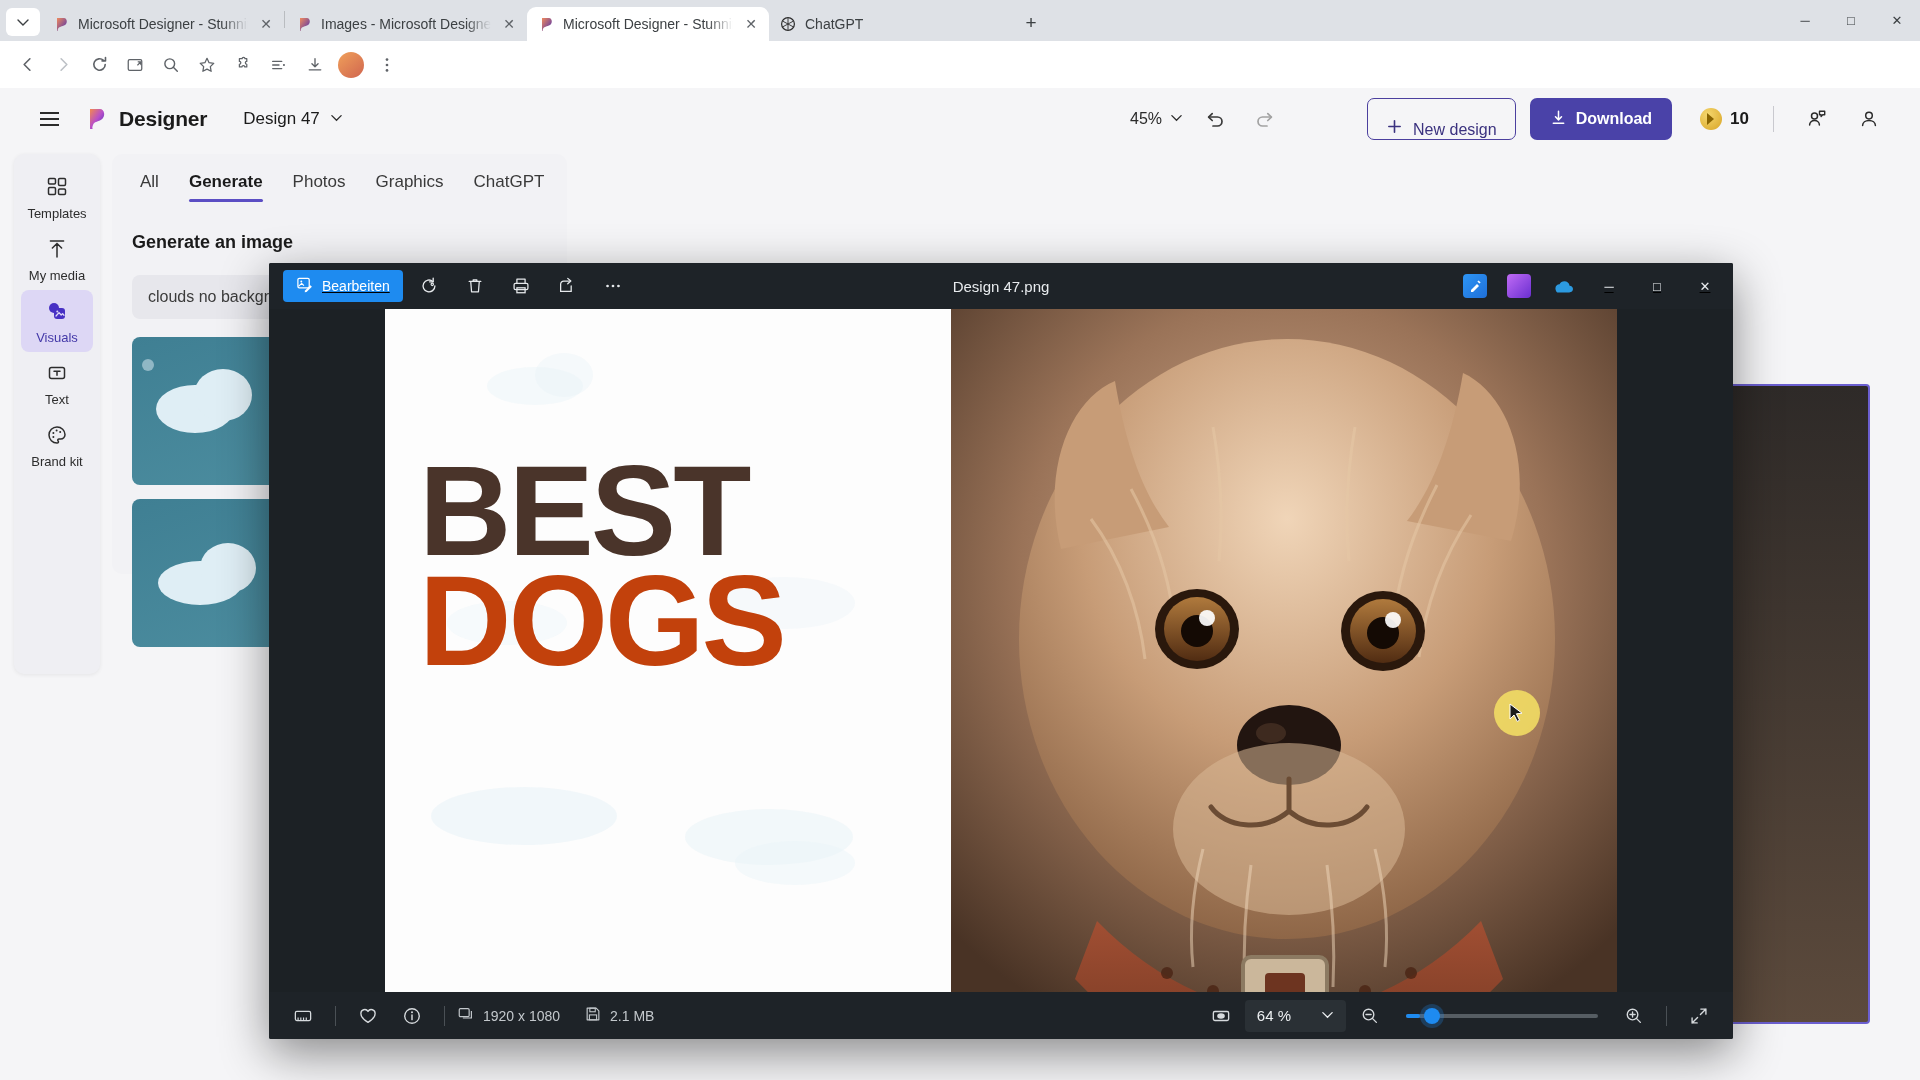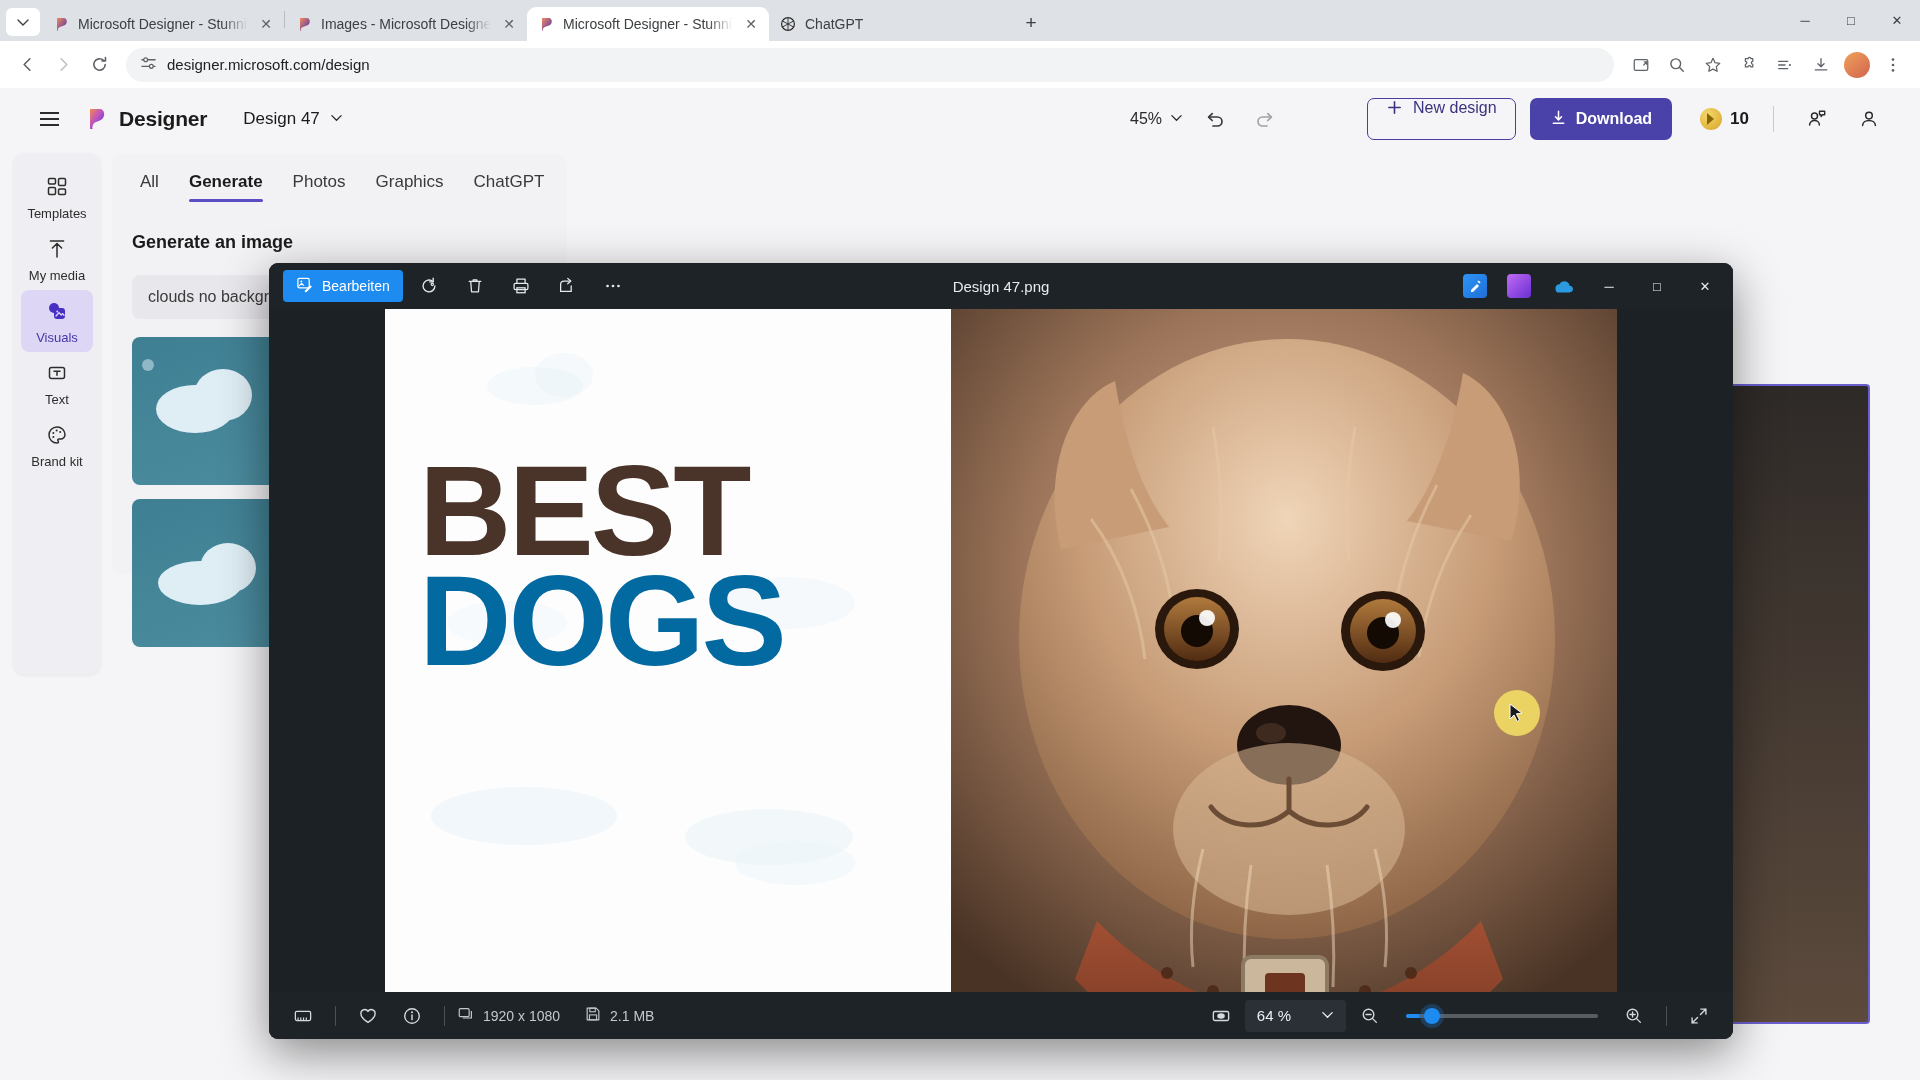--- a/index.html
+++ b/index.html
@@ -77,21 +77,21 @@
   .brand-name { font-size: 21px; font-weight: bold; color: #1b1b1b; letter-spacing:-0.2px;}
   .doc-chip {
     display:flex; align-items:center; gap:10px; padding: 6px 12px; border-radius: 6px;
     font-size: 17px; color: #1b1b1b; margin-left: 10px;
   }
   .spacer { flex: 1 1 auto; }
   .zoom-chip { display:flex; align-items:center; gap: 8px; font-size: 16px; color:#2b2b2b; }
   .hist-btn { width: 36px; height: 36px; display:flex; align-items:center; justify-content:center; color:#3a3a3a;}
   .hist-btn.dim { color: #a2a2a2; }
   .btn-newdesign {
-    display:flex; align-items:flex-start; gap: 10px; height: 42px; padding: 0 18px;
+    display:flex; align-items:flex-end; gap: 10px; height: 42px; padding: 0 18px;
     border: 1.5px solid #4b3f9e; border-radius: 7px; color: #3b327f;
     font-size: 16px; background: transparent;
   }
   .btn-download {
     display:flex; align-items:center; gap: 9px; height: 42px; padding: 0 20px;
     border-radius: 7px; background: #4a42a8; color: #fff; font-size: 16px; font-weight: 600;
   }
   .credits { display:flex; align-items:center; gap:8px; margin-left: 14px; font-size: 17px; font-weight:bold; color:#1b1b1b;}
   .coin { width: 22px; height: 22px; border-radius:50%; background: radial-gradient(circle at 35% 30%, #f5d76e, #d8a425); position:relative;}
   .coin::after{content:""; position:absolute; left:7px; top:5px; border-left:7px solid #8a6400; border-top:6px solid transparent; border-bottom:6px solid transparent;}
@@ -142,22 +142,23 @@
   .canvas-area { position: absolute; left: 580px; top: 66px; right: 0; bottom: 0; }
   .canvas-card {
     position: absolute; left: 1110px; top: 230px; width: 180px; height: 640px;
     border-radius: 4px; overflow: hidden; border: 2px solid #6b5fd0;
     background: linear-gradient(180deg,#2e2a28,#5c4a3c);
   }
 
   
   .viewer {
     position: absolute; left: 269px; top: 263px; width: 1464px; height: 776px;
-    background: #1c2125; border-radius: 9px; overflow: hidden;
+    background: #1c2125; border-radius: 2px; overflow: hidden;
     box-shadow: 0 14px 48px rgba(0,0,0,.45);
+    text-decoration: underline;
   }
   .viewer-titlebar {
     position: relative; height: 46px; background: #1e2328;
     display:flex; align-items:center; padding: 0 6px 0 14px; gap: 6px;
   }
   .btn-edit {
     display:flex; align-items:center; gap: 9px; height: 32px; padding: 0 13px;
     background: #1e8bf0; color: #fff; border-radius: 4px; font-size: 14px;
   }
   .v-icon { width: 40px; height: 34px; display:flex; align-items:center; justify-content:center; color:#e6e9ec;}
@@ -282,30 +283,20 @@
           <path d="M7.5 4l6 6-6 6" fill="none" stroke="currentColor" stroke-width="1.7" stroke-linecap="round" stroke-linejoin="round"></path>
         </svg>
     </div>
     <div class="nav-btn">
       <svg width="19" height="19" viewBox="0 0 20 20">
           <path d="M16 10a6 6 0 11-1.8-4.3" fill="none" stroke="currentColor" stroke-width="1.7" stroke-linecap="round"></path>
           <path d="M16.3 2.6v3.6h-3.6" fill="none" stroke="currentColor" stroke-width="1.7" stroke-linecap="round" stroke-linejoin="round"></path>
         </svg>
     </div>
 
-    <div class="omnibox">
-      <span>
-        <svg width="17" height="17" viewBox="0 0 18 18">
-            <path d="M2 5h14M2 12h14" stroke="#5f6368" stroke-width="1.4" stroke-linecap="round"></path>
-            <circle cx="6" cy="5" r="2" fill="#fff" stroke="#5f6368" stroke-width="1.4"></circle>
-            <circle cx="12" cy="12" r="2" fill="#fff" stroke="#5f6368" stroke-width="1.4"></circle>
-          </svg>
-      </span>
-      <span title="Search Google or type a URL">designer.microsoft.com/design</span>
-    </div>
 
     <div class="omni-icons">
       <div class="tb-icon">
         <svg width="18" height="18" viewBox="0 0 20 20">
             <rect x="2.5" y="4" width="15" height="12" rx="1.6" fill="none" stroke="currentColor" stroke-width="1.4"></rect>
             <path d="M13 10l3.5-3.5M16.5 6.5h-3m3 0v3" stroke="currentColor" stroke-width="1.3" fill="none" stroke-linecap="round"></path>
           </svg>
       </div>
       <div class="tb-icon">
         <svg width="18" height="18" viewBox="0 0 20 20">
@@ -601,21 +592,21 @@
         <div class="img-left">
           <span class="pcloud" style="left:102px;top:58px;width:96px;height:38px;opacity:.45"></span>
           <span class="pcloud" style="left:150px;top:44px;width:58px;height:44px;opacity:.4"></span>
           <span class="pcloud" style="left:62px;top:292px;width:120px;height:44px;opacity:.35"></span>
           <span class="pcloud" style="left:330px;top:268px;width:140px;height:52px;opacity:.3"></span>
           <span class="pcloud" style="left:46px;top:478px;width:186px;height:58px;opacity:.55"></span>
           <span class="pcloud" style="left:300px;top:500px;width:168px;height:56px;opacity:.5"></span>
           <span class="pcloud" style="left:350px;top:532px;width:120px;height:44px;opacity:.45"></span>
 
           <div class="poster-line pl1" style="color: rgb(74, 52, 42);">BEST</div>
-          <div class="poster-line pl2" style="color: #0369a1;">DOGS</div>
+          <div class="poster-line pl2" style="color: #c2410c;">DOGS</div>
         </div>
 
         <div class="img-right">
           <svg width="666" height="693" viewBox="0 0 666 693" style="position:absolute;left:0;top:0;">
             <defs>
               <radialGradient id="bgGrad" cx="50%" cy="38%" r="72%">
                 <stop offset="0%" stop-color="#d6b294"></stop>
                   <stop offset="55%" stop-color="#9a7358"></stop>
                   <stop offset="100%" stop-color="#493325"></stop>
               </radialGradient>

